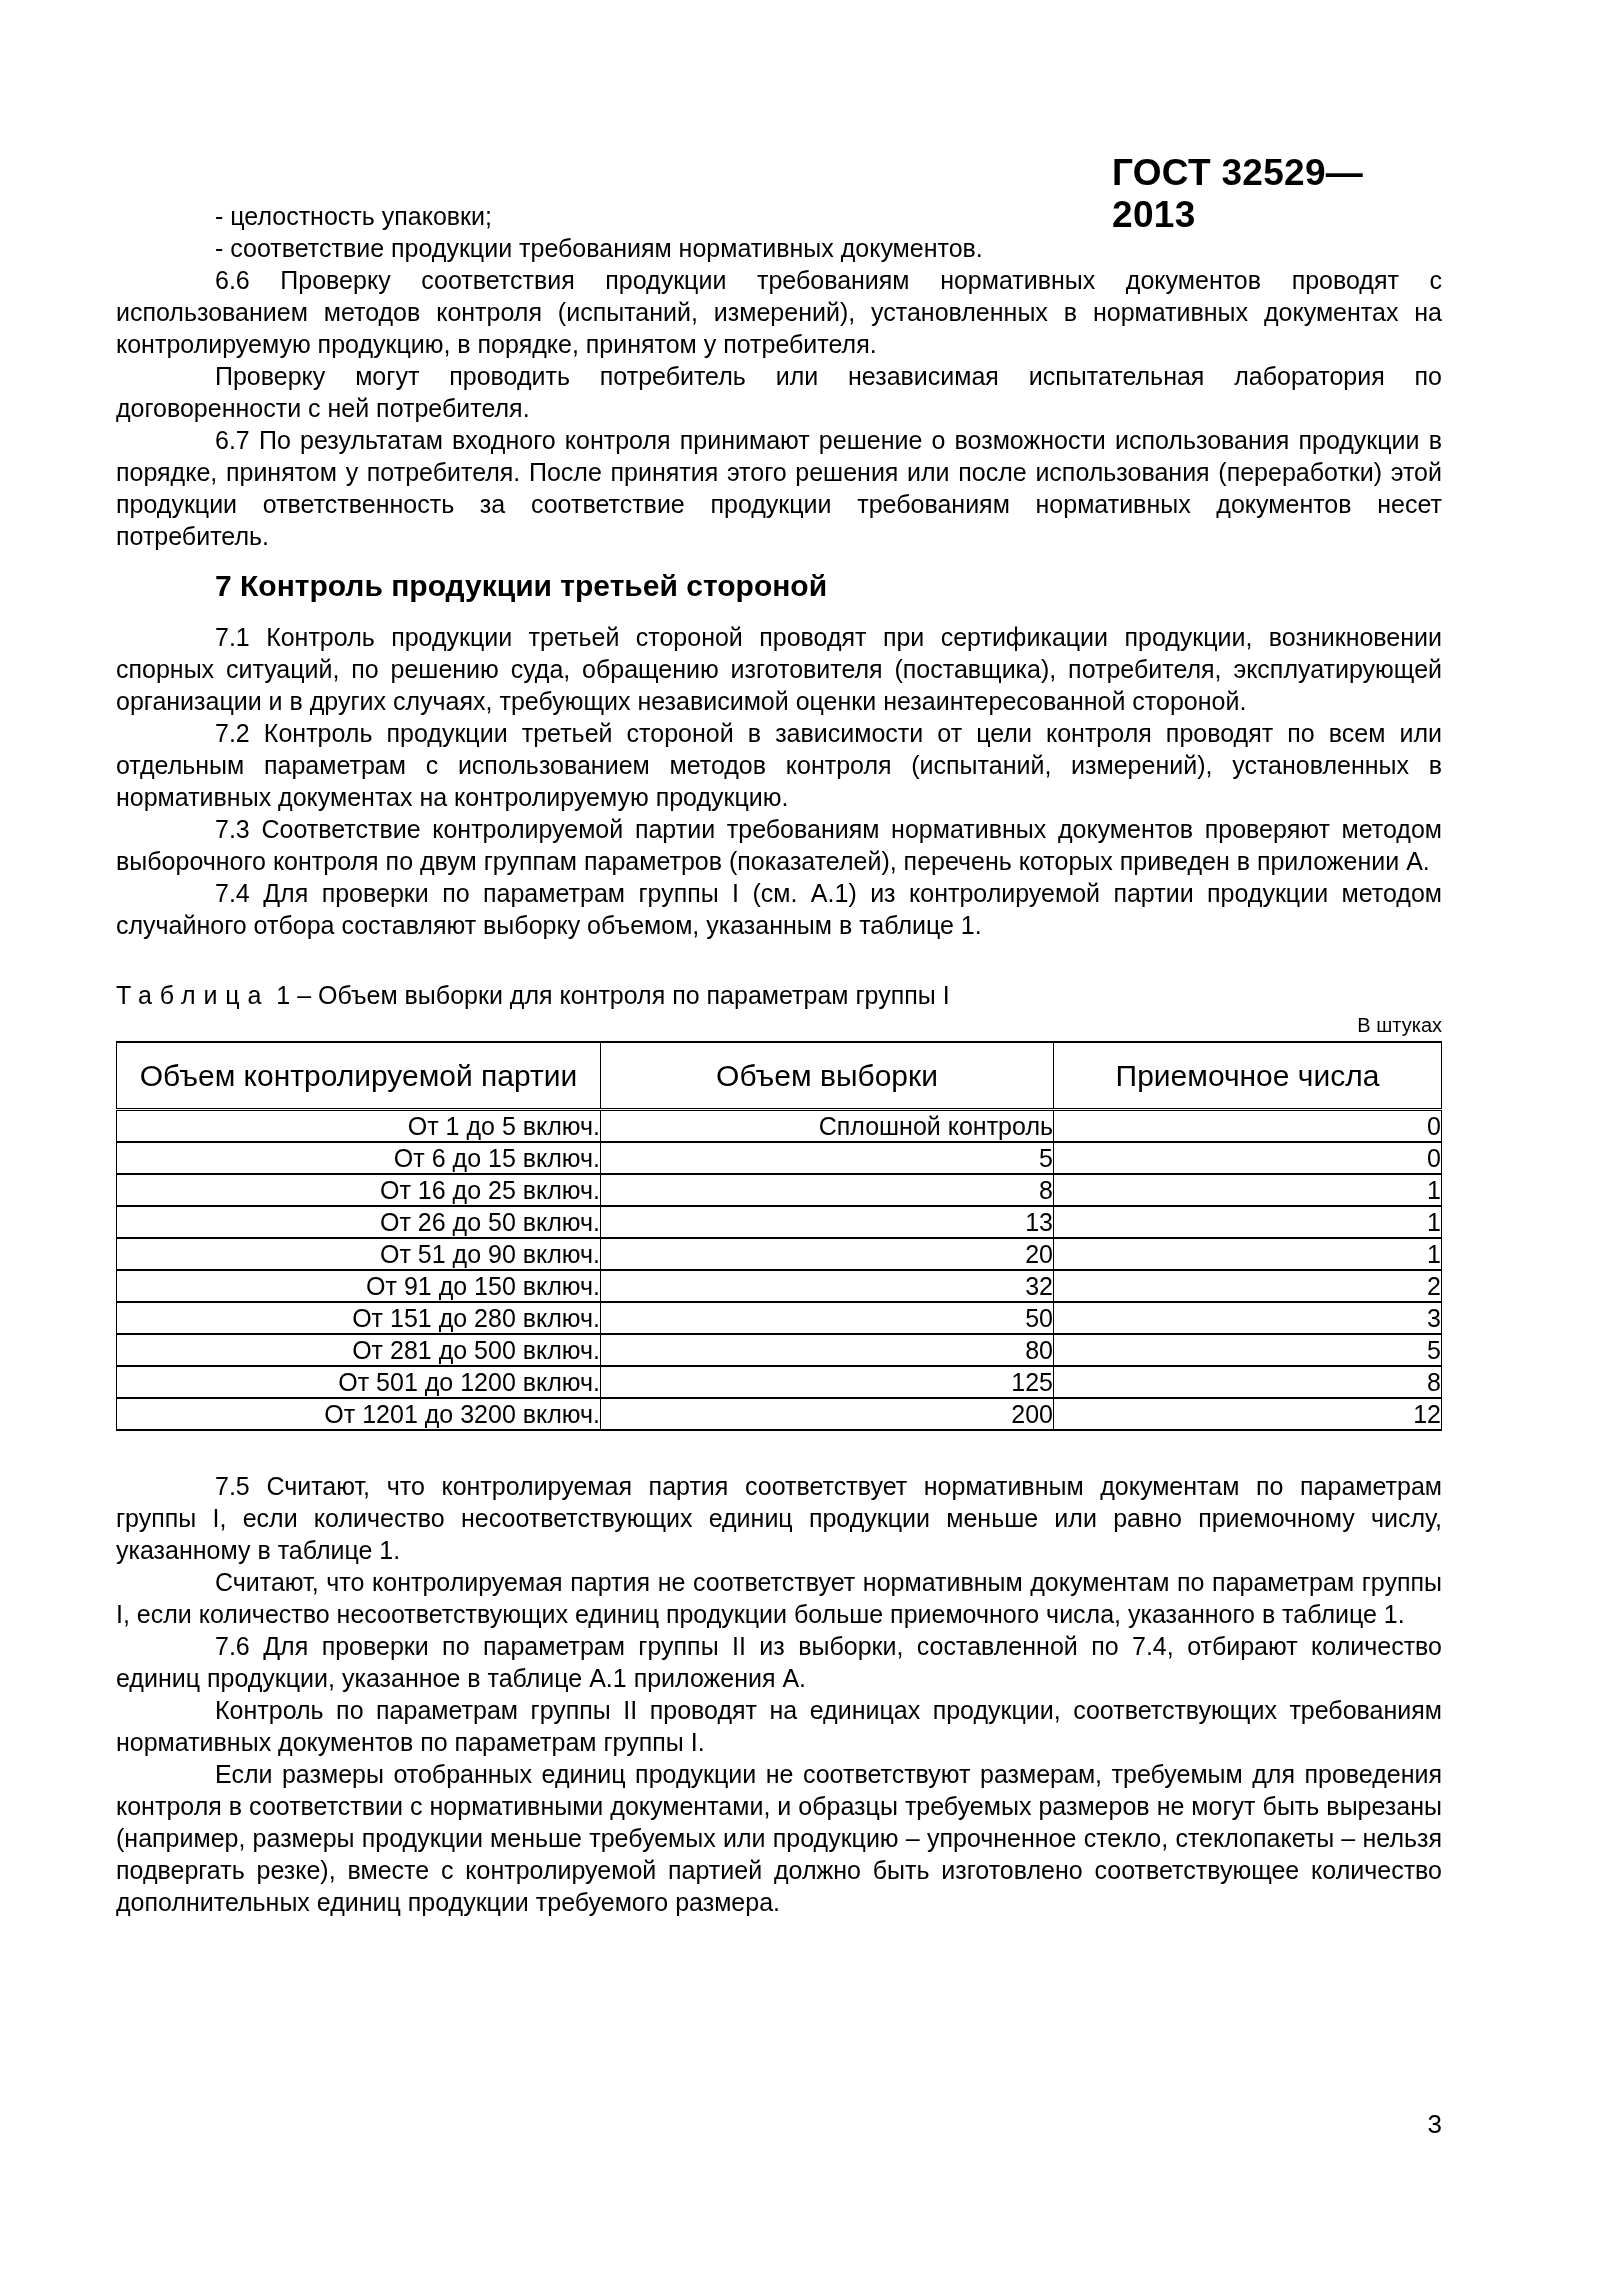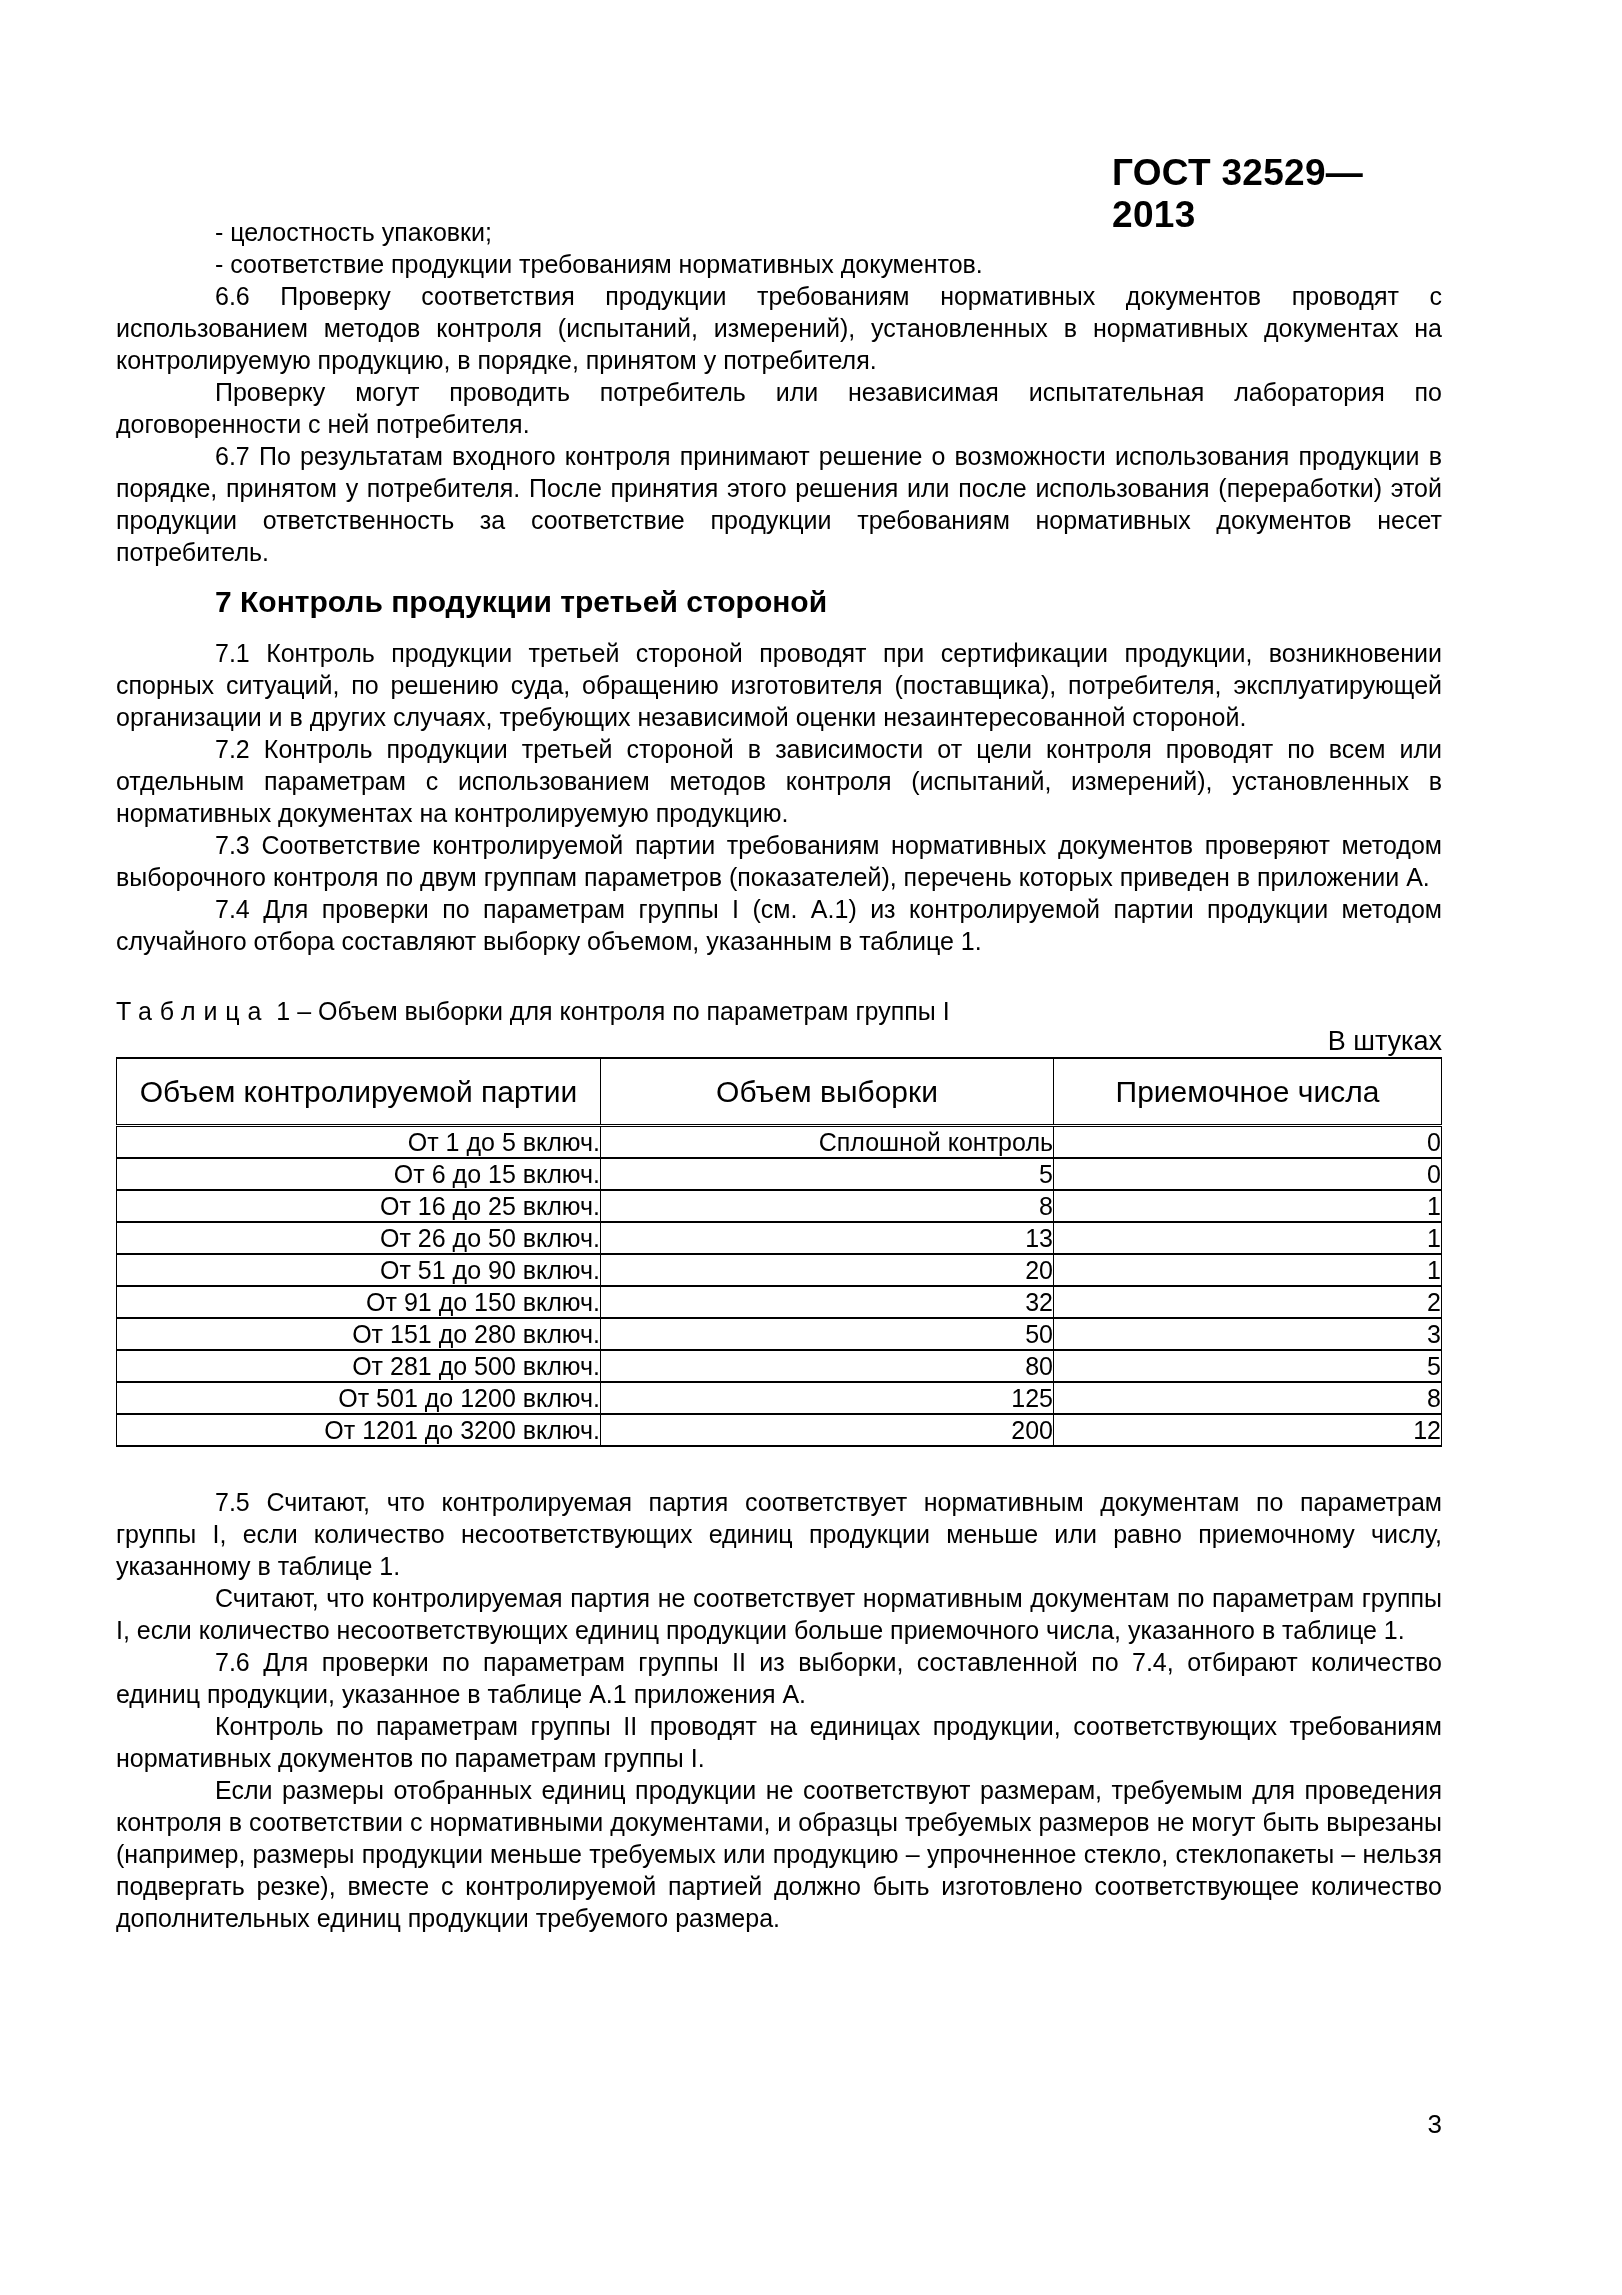--- a/index.html
+++ b/index.html
@@ -5,30 +5,30 @@
   html, body { margin: 0; padding: 0; background: #ffffff; }
   body {
     width: 1623px; height: 2295px; position: relative; overflow: hidden;
     font-family: "Liberation Sans", sans-serif; color: #000;
   }
   .page-header {
     position: absolute; left: 1112px; width: 327px; top: 152px;
     text-align: left; font-weight: bold; font-size: 37px; letter-spacing: 0.3px;
   }
   .body-text {
-    position: absolute; left: 116px; width: 1326px; top: 216px;
+    position: absolute; left: 116px; width: 1326px; top: 200px;
     font-size: 25px; line-height: 32px;
   }
   .p { text-align: justify; text-indent: 99px; margin: 0; }
   h2.section {
     font-size: 30px; font-weight: bold; margin: 14.4px 0 15.7px 99px; line-height: 39px;
   }
   .table-caption { margin-top: 38px; font-size: 25px; line-height: 32px; }
   .table-caption .spaced { letter-spacing: 7.9px; }
-  .table-unit { text-align: right; font-size: 27px; line-height: 27.5px; margin-top: 1.3px; }
+  .table-unit { text-align: right; font-size: 20px; line-height: 27.5px; margin-top: 1.3px; }
   table.data {
     width: 1326px; border-collapse: collapse; font-size: 25px; margin-top: 1.3px;
   }
   table.data th {
     font-weight: normal; font-size: 30px; height: 63px;
     border: 1.3px solid #000; border-top: 2.6px solid #000;
     border-bottom: 3.9px double #000;
   }
   table.data td {
     height: 30px; line-height: 29px; padding: 0;

